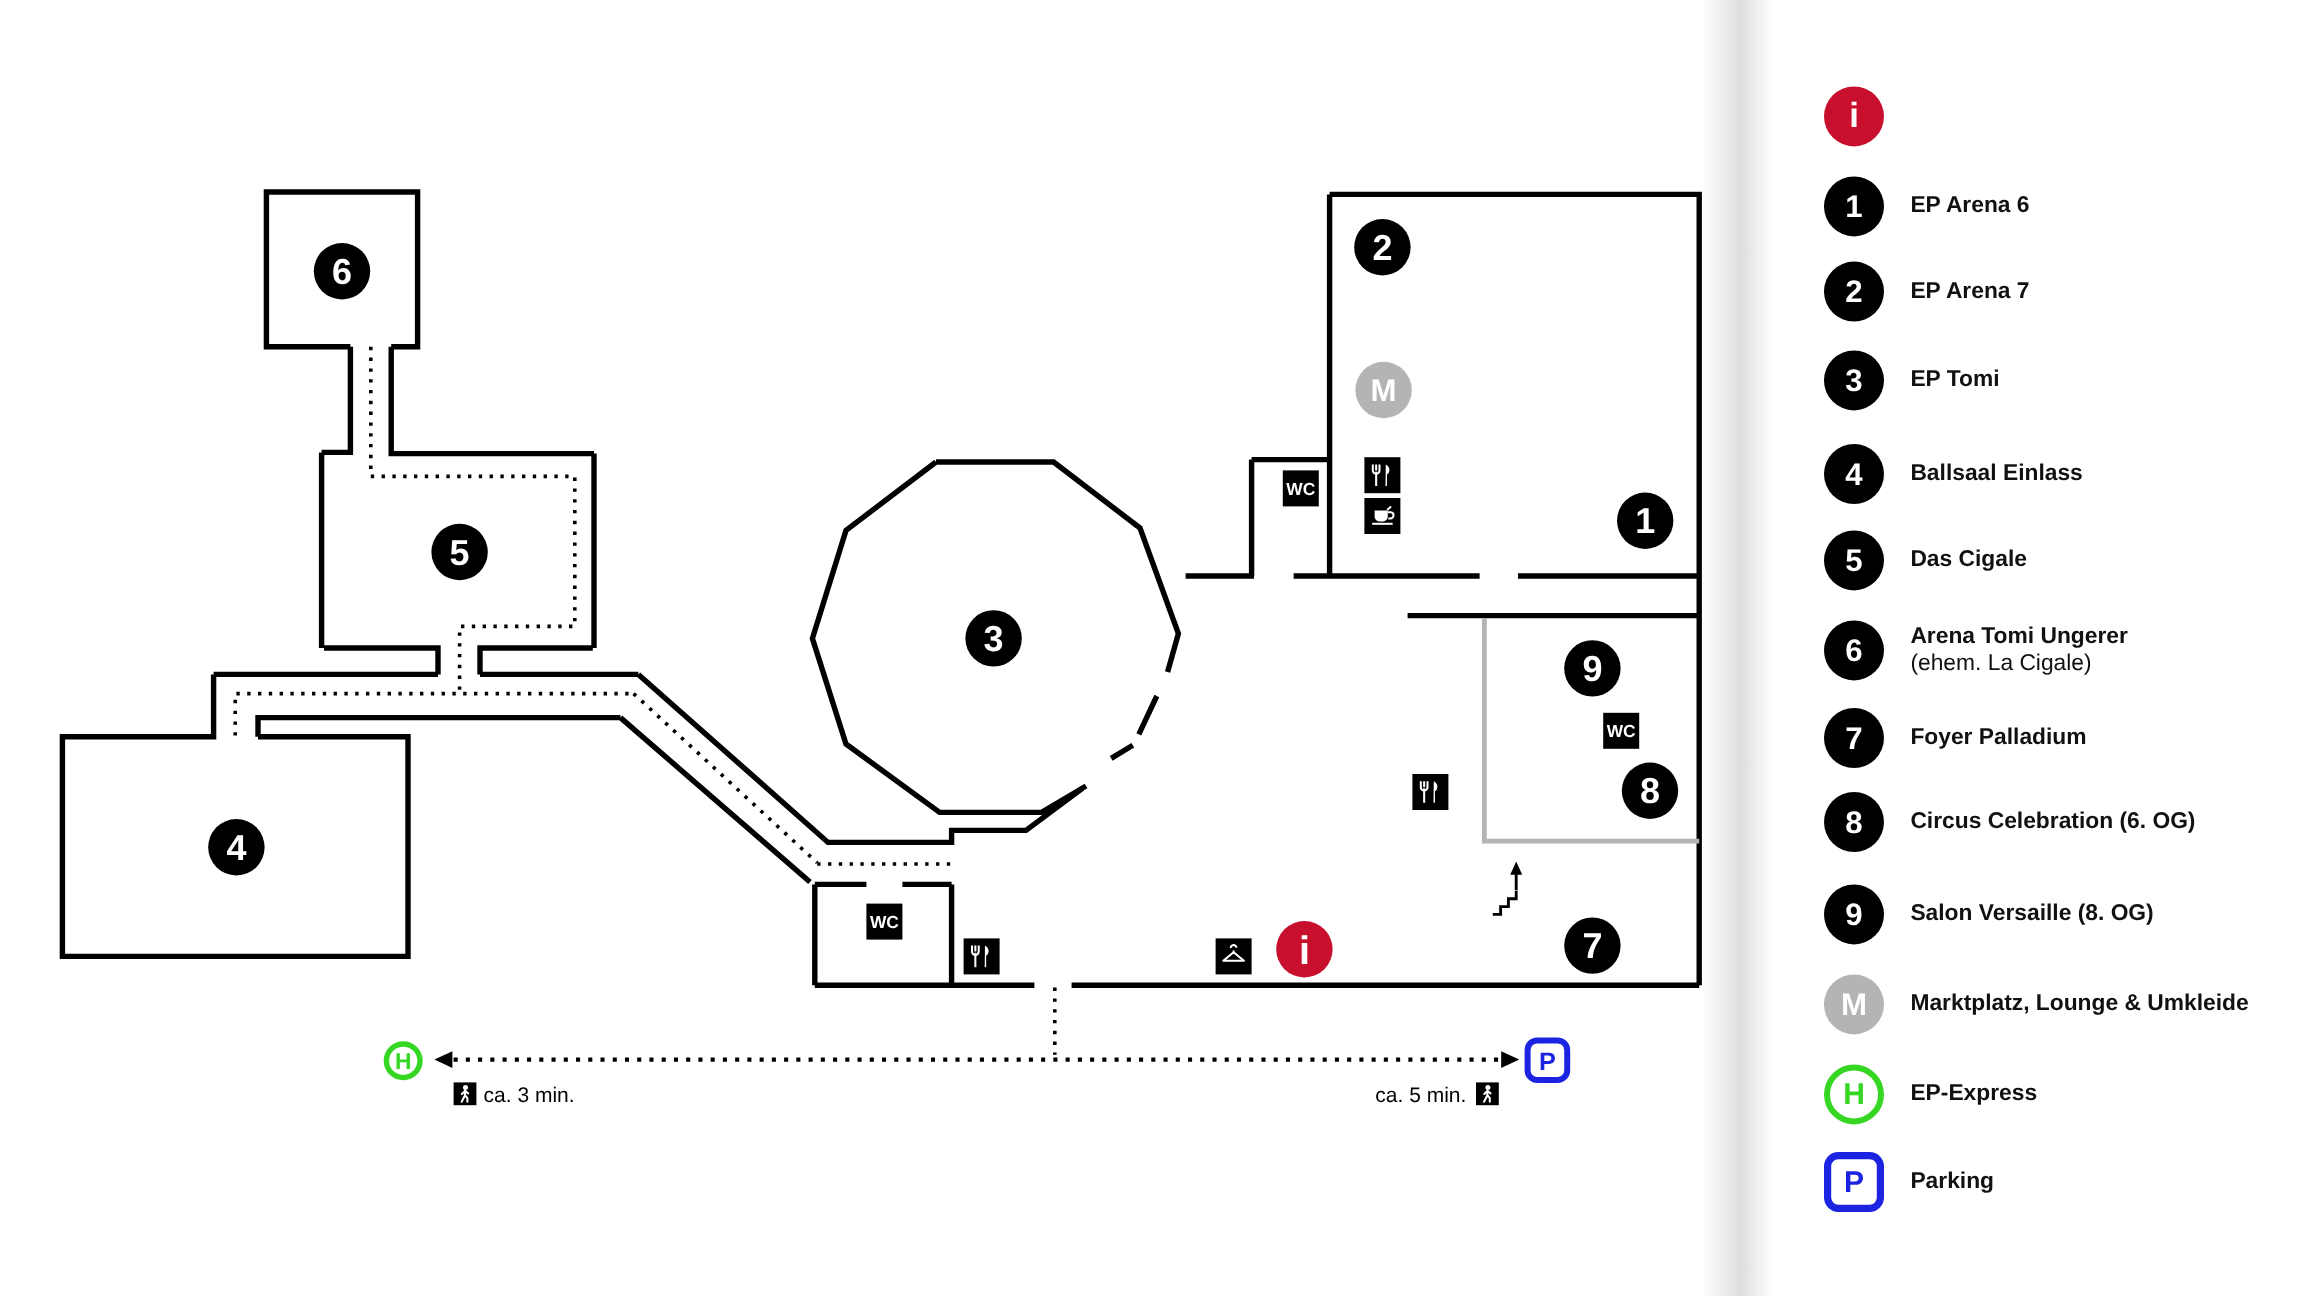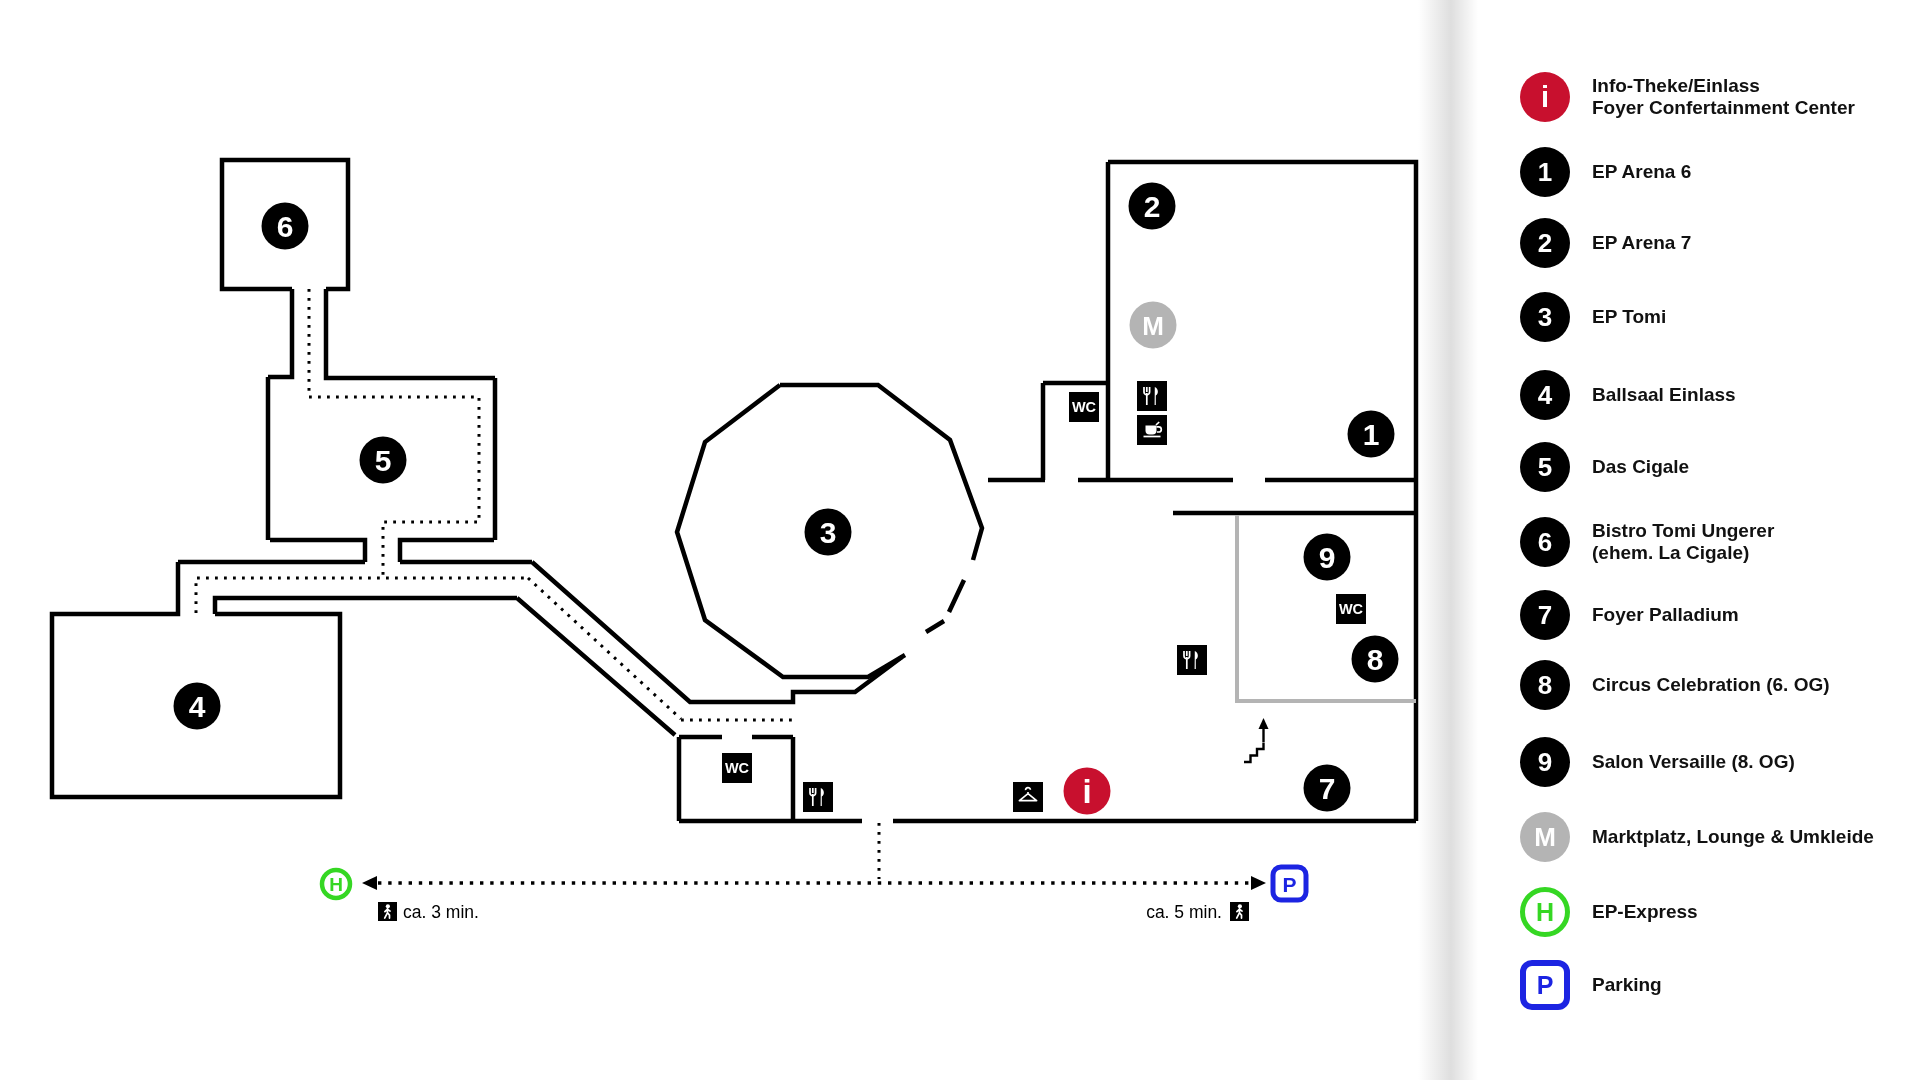--- a/index.html
+++ b/index.html
@@ -35,21 +35,21 @@
     background:linear-gradient(to right,rgba(0,0,0,0) 0%,rgba(0,0,0,0.13) 55%,rgba(0,0,0,0) 100%);}
   .lrow{position:absolute;left:1520px;display:flex;align-items:center;gap:22px;}
   .lic{width:50px;height:50px;border-radius:50%;display:flex;align-items:center;justify-content:center;
        color:#fff;font-weight:700;font-size:26px;flex:0 0 auto;box-sizing:border-box;}
   .c-red{background:var(--red,#c8102e);font-size:29px;}
   .c-black{background:#000;}
   .c-gray{background:var(--gray,#b4b4b4);}
   .ring-h{background:#fff;border:5px solid var(--green,#35d723);color:var(--green,#35d723);border-radius:50%;font-size:25px;}
   .sq-blue{background:#fff;border:6px solid var(--blue,#1c24e2);color:var(--blue,#1c24e2);border-radius:12px;font-size:25px;}
   .ltxt{font-weight:700;font-size:19px;line-height:22px;color:#111;white-space:nowrap;}
-  .reg{font-weight:700;}
+  .reg{font-weight:400;}
 </style>
 </head>
 <body>
 
 <div class="stage">
 
   <svg width="1468" height="1080" viewBox="0 0 1468 1080">
     <defs>
 
       <g id="ic-rest">
@@ -219,67 +219,63 @@
   </svg>
 
   
   <div class="panel"></div>
   <div class="panel-shadow"></div>
 
   <div class="lrow" style="top:72px">
     <span class="lic c-red">
         <span>i</span>
       </span>
+  </div>
+
+  <div class="lrow" style="top:147px">
+    <span class="lic c-black">
+        <span>1</span>
+      </span>
+    <div class="ltxt">EP Arena 6</div>
+  </div>
+
+  <div class="lrow" style="top:218px">
+    <span class="lic c-black">
+        <span>2</span>
+      </span>
+    <div class="ltxt">EP Arena 7</div>
+  </div>
+
+  <div class="lrow" style="top:292px">
+    <span class="lic c-black">
+        <span>3</span>
+      </span>
+    <div class="ltxt">EP Tomi</div>
+  </div>
+
+  <div class="lrow" style="top:370px">
+    <span class="lic c-black">
+        <span>4</span>
+      </span>
+    <div class="ltxt">Ballsaal Einlass</div>
+  </div>
+
+  <div class="lrow" style="top:442px">
+    <span class="lic c-black">
+        <span>5</span>
+      </span>
+    <div class="ltxt">Das Cigale</div>
+  </div>
+
+  <div class="lrow" style="top:517px">
+    <span class="lic c-black">
+        <span>6</span>
+      </span>
     <div class="ltxt">
-      <div>Info-Theke/Einlass</div>
-      <div>Foyer Confertainment Center</div>
-    </div>
-  </div>
-
-  <div class="lrow" style="top:147px">
-    <span class="lic c-black">
-        <span>1</span>
-      </span>
-    <div class="ltxt">EP Arena 6</div>
-  </div>
-
-  <div class="lrow" style="top:218px">
-    <span class="lic c-black">
-        <span>2</span>
-      </span>
-    <div class="ltxt">EP Arena 7</div>
-  </div>
-
-  <div class="lrow" style="top:292px">
-    <span class="lic c-black">
-        <span>3</span>
-      </span>
-    <div class="ltxt">EP Tomi</div>
-  </div>
-
-  <div class="lrow" style="top:370px">
-    <span class="lic c-black">
-        <span>4</span>
-      </span>
-    <div class="ltxt">Ballsaal Einlass</div>
-  </div>
-
-  <div class="lrow" style="top:442px">
-    <span class="lic c-black">
-        <span>5</span>
-      </span>
-    <div class="ltxt">Das Cigale</div>
-  </div>
-
-  <div class="lrow" style="top:517px">
-    <span class="lic c-black">
-        <span>6</span>
-      </span>
-    <div class="ltxt">
-      <div>Bistro Tomi Ungerer</div>
+      <div>Arena Tomi Ungerer</div>
       <div class="reg">(ehem. La Cigale)</div>
     </div>
   </div>
 
   <div class="lrow" style="top:590px">
     <span class="lic c-black">
         <span>7</span>
       </span>
     <div class="ltxt">Foyer Palladium</div>
   </div>

